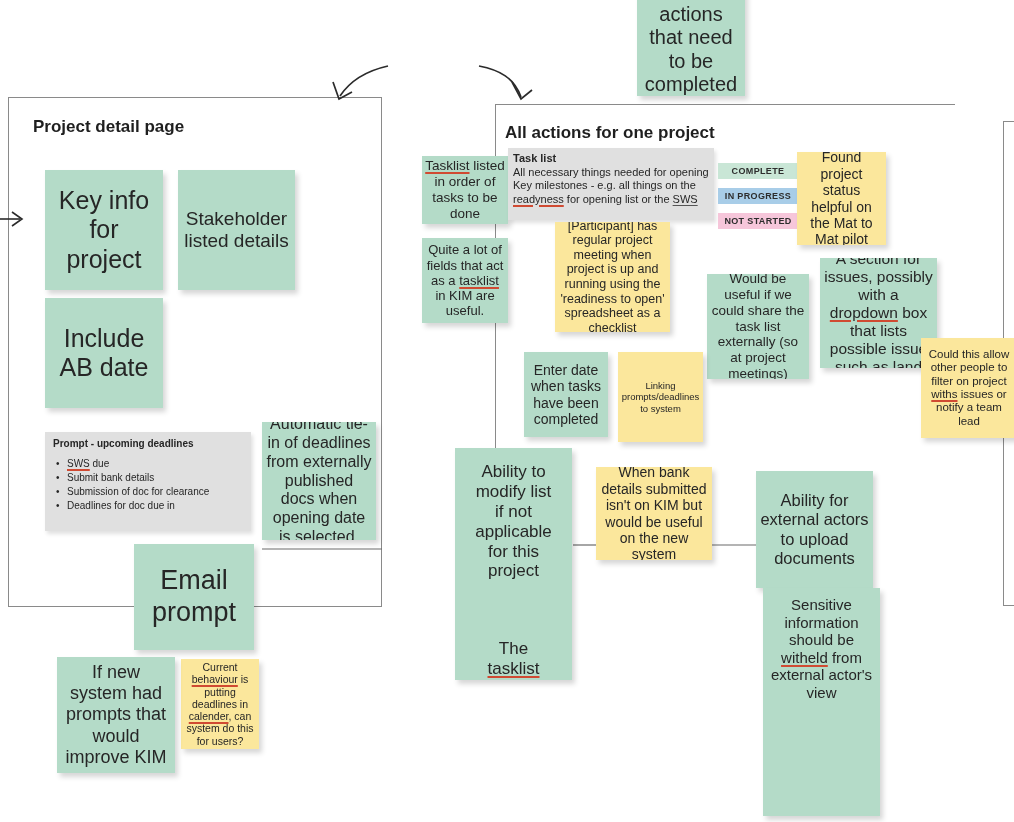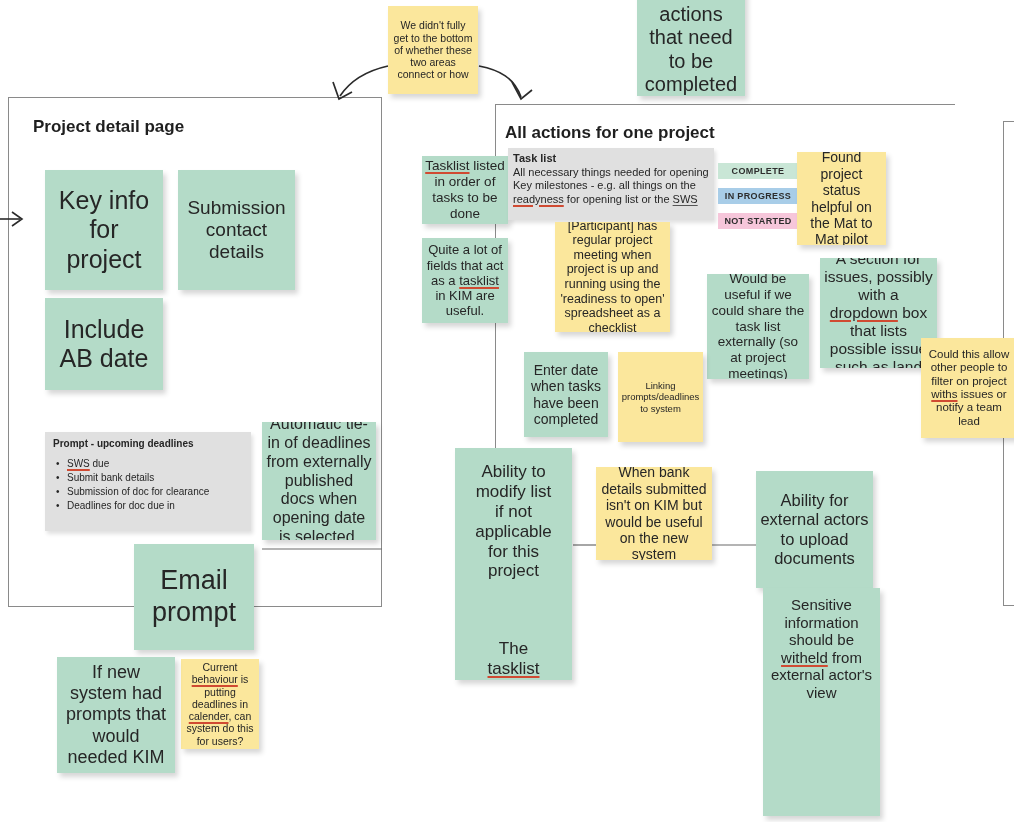--- a/index.html
+++ b/index.html
@@ -127,37 +127,34 @@
     <path d="M 333 82 L 339 99 L 352 92" stroke="#2b2b2b" stroke-width="1.7" fill="none"></path>
 
     <path d="M 479 66 C 500 70, 514 78, 521 97" stroke="#2b2b2b" stroke-width="1.7" fill="none"></path>
     <path d="M 512 82 L 521 99 L 532 90" stroke="#2b2b2b" stroke-width="1.7" fill="none"></path>
 
     <path d="M 573 545 L 598 545" stroke="#6a6a6a" stroke-width="1.2" fill="none"></path>
     <path d="M 711 545 L 757 545" stroke="#6a6a6a" stroke-width="1.2" fill="none"></path>
     <path d="M 262 549 L 382 549" stroke="#6a6a6a" stroke-width="1.2" fill="none"></path>
   </svg>
 
-  <div class="note yellow" style="left:388px; top:6px; width:90px; height:88px; font-size:10.5px; padding:4px 5px;">
-    <p>We didn't fully get to the bottom of whether these two areas connect or how</p>
-  </div>
 
   <div class="note green" style="left:637px; top:-20px; width:108px; height:116px; font-size:20px; padding:4px 6px;">
     <p>List all the actions that need to be completed</p>
   </div>
 
   <div class="note green" style="left:45px; top:170px; width:118px; height:120px; font-size:25px; padding:3px 5px;">
     <p>Key info for project</p>
   </div>
 
   <div class="note green" style="left:178px; top:170px; width:117px; height:120px; font-size:19px; padding:3px 5px;">
-    <p>Submission contact details</p>
-  </div>
-
-  <div class="note green" style="left:45px; top:298px; width:118px; height:92px; font-size:25px; padding:3px 5px;">
+    <p>Stakeholder listed details</p>
+  </div>
+
+  <div class="note green" style="left:45px; top:298px; width:118px; height:110px; font-size:25px; padding:3px 5px;">
     <p>Include AB date</p>
   </div>
 
   <div class="grey-box" style="left:45px; top:432px; width:206px; height:99px; font-size:10px;">
     <p class="gb-title">Prompt - upcoming deadlines</p>
     <ul>
       <li><u class="sp">SWS</u> due</li>
       <li>Submit bank details</li>
       <li>Submission of doc for clearance</li>
       <li>Deadlines for doc due in</li>
@@ -170,21 +167,21 @@
 
   <div class="note green" style="left:262px; top:422px; width:114px; height:118px; font-size:16px; padding:3px 4px;">
     <p>Automatic tie-in of deadlines from externally published docs when opening date is selected.</p>
   </div>
 
   <div class="note yellow" style="left:181px; top:632px; width:78px; height:90px; font-size:10.5px; padding:4px 5px;margin-top:27px;">
     <p>Current <u class="sp">behaviour</u> is putting deadlines in <u class="sp">calender</u>, can system do this for users?</p>
   </div>
 
   <div class="note green" style="left:57px; top:657px; width:118px; height:116px; font-size:18px; padding:3px 5px;">
-    <p>If new system had prompts that would needed KIM</p>
+    <p>If new system had prompts that would improve KIM</p>
   </div>
 
   <div class="note green" style="left:422px; top:156px; width:86px; height:68px; font-size:13.5px; padding:2px 3px;">
     <p><u class="sp">Tasklist</u> listed in order of tasks to be done</p>
   </div>
 
   <div class="note green" style="left:422px; top:238px; width:86px; height:85px; font-size:13px; padding:2px 3px;">
     <p>Quite a lot of fields that act as a <u class="sp">tasklist</u> in KIM are useful.</p>
   </div>
 

